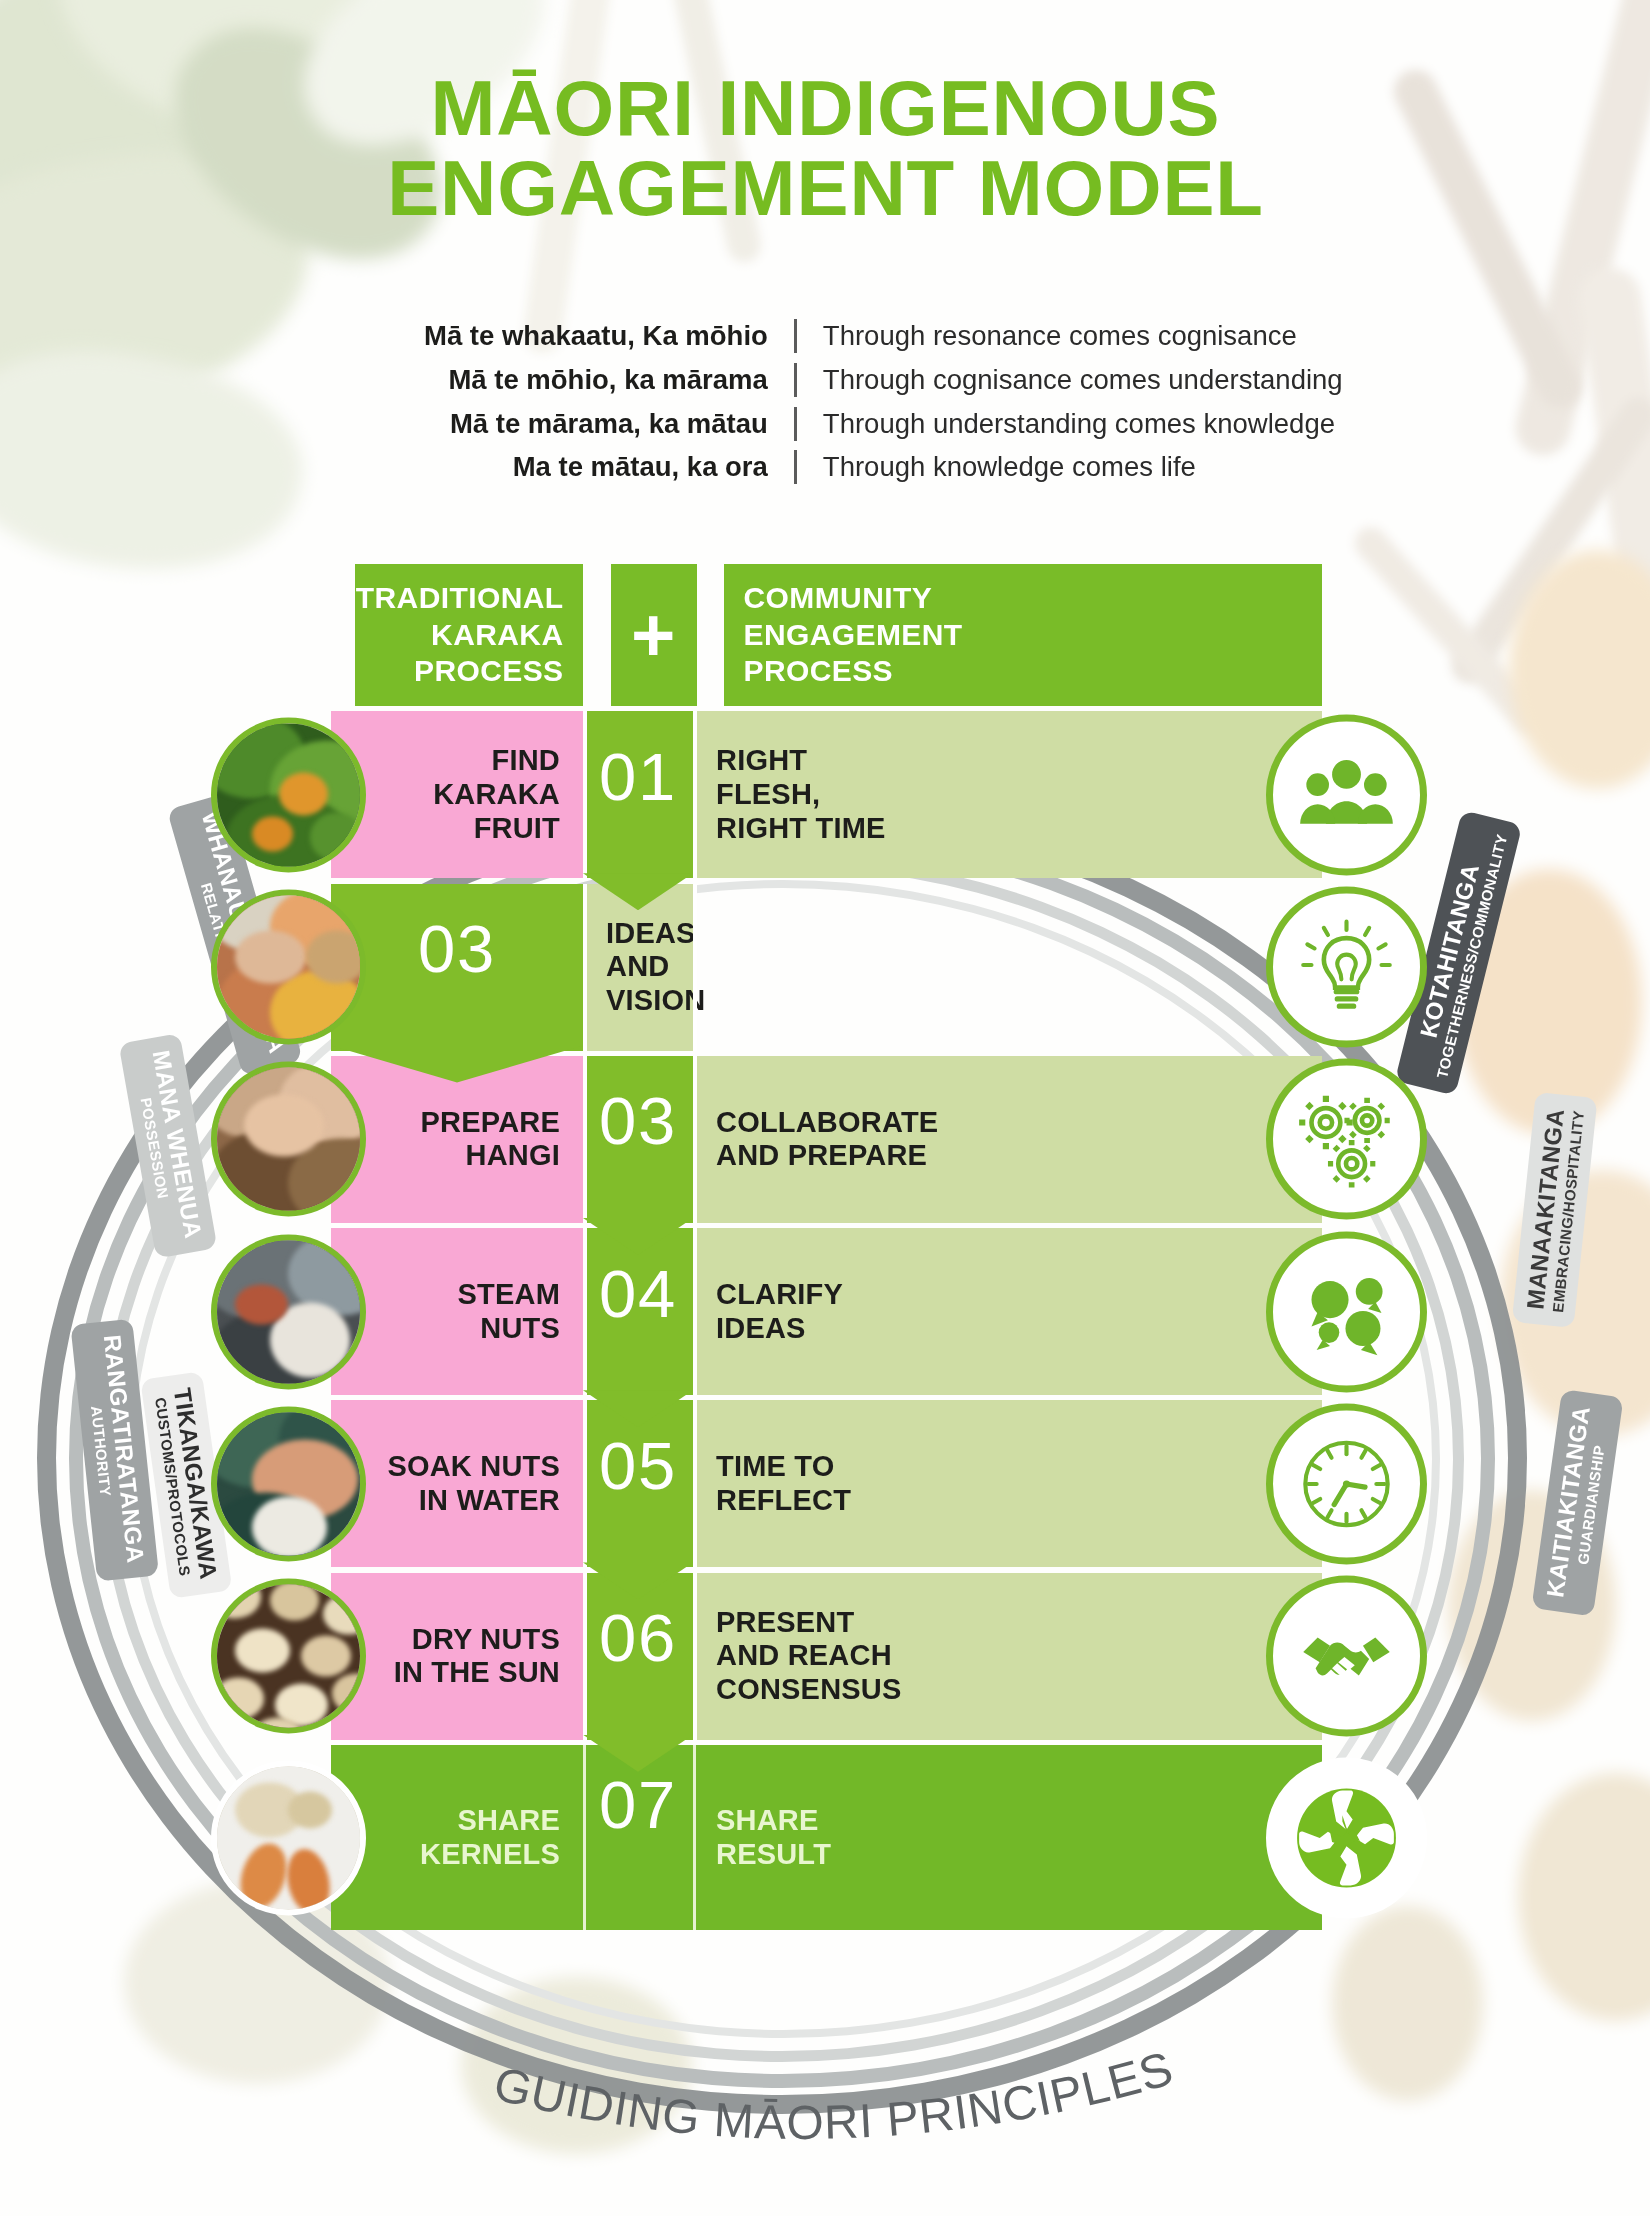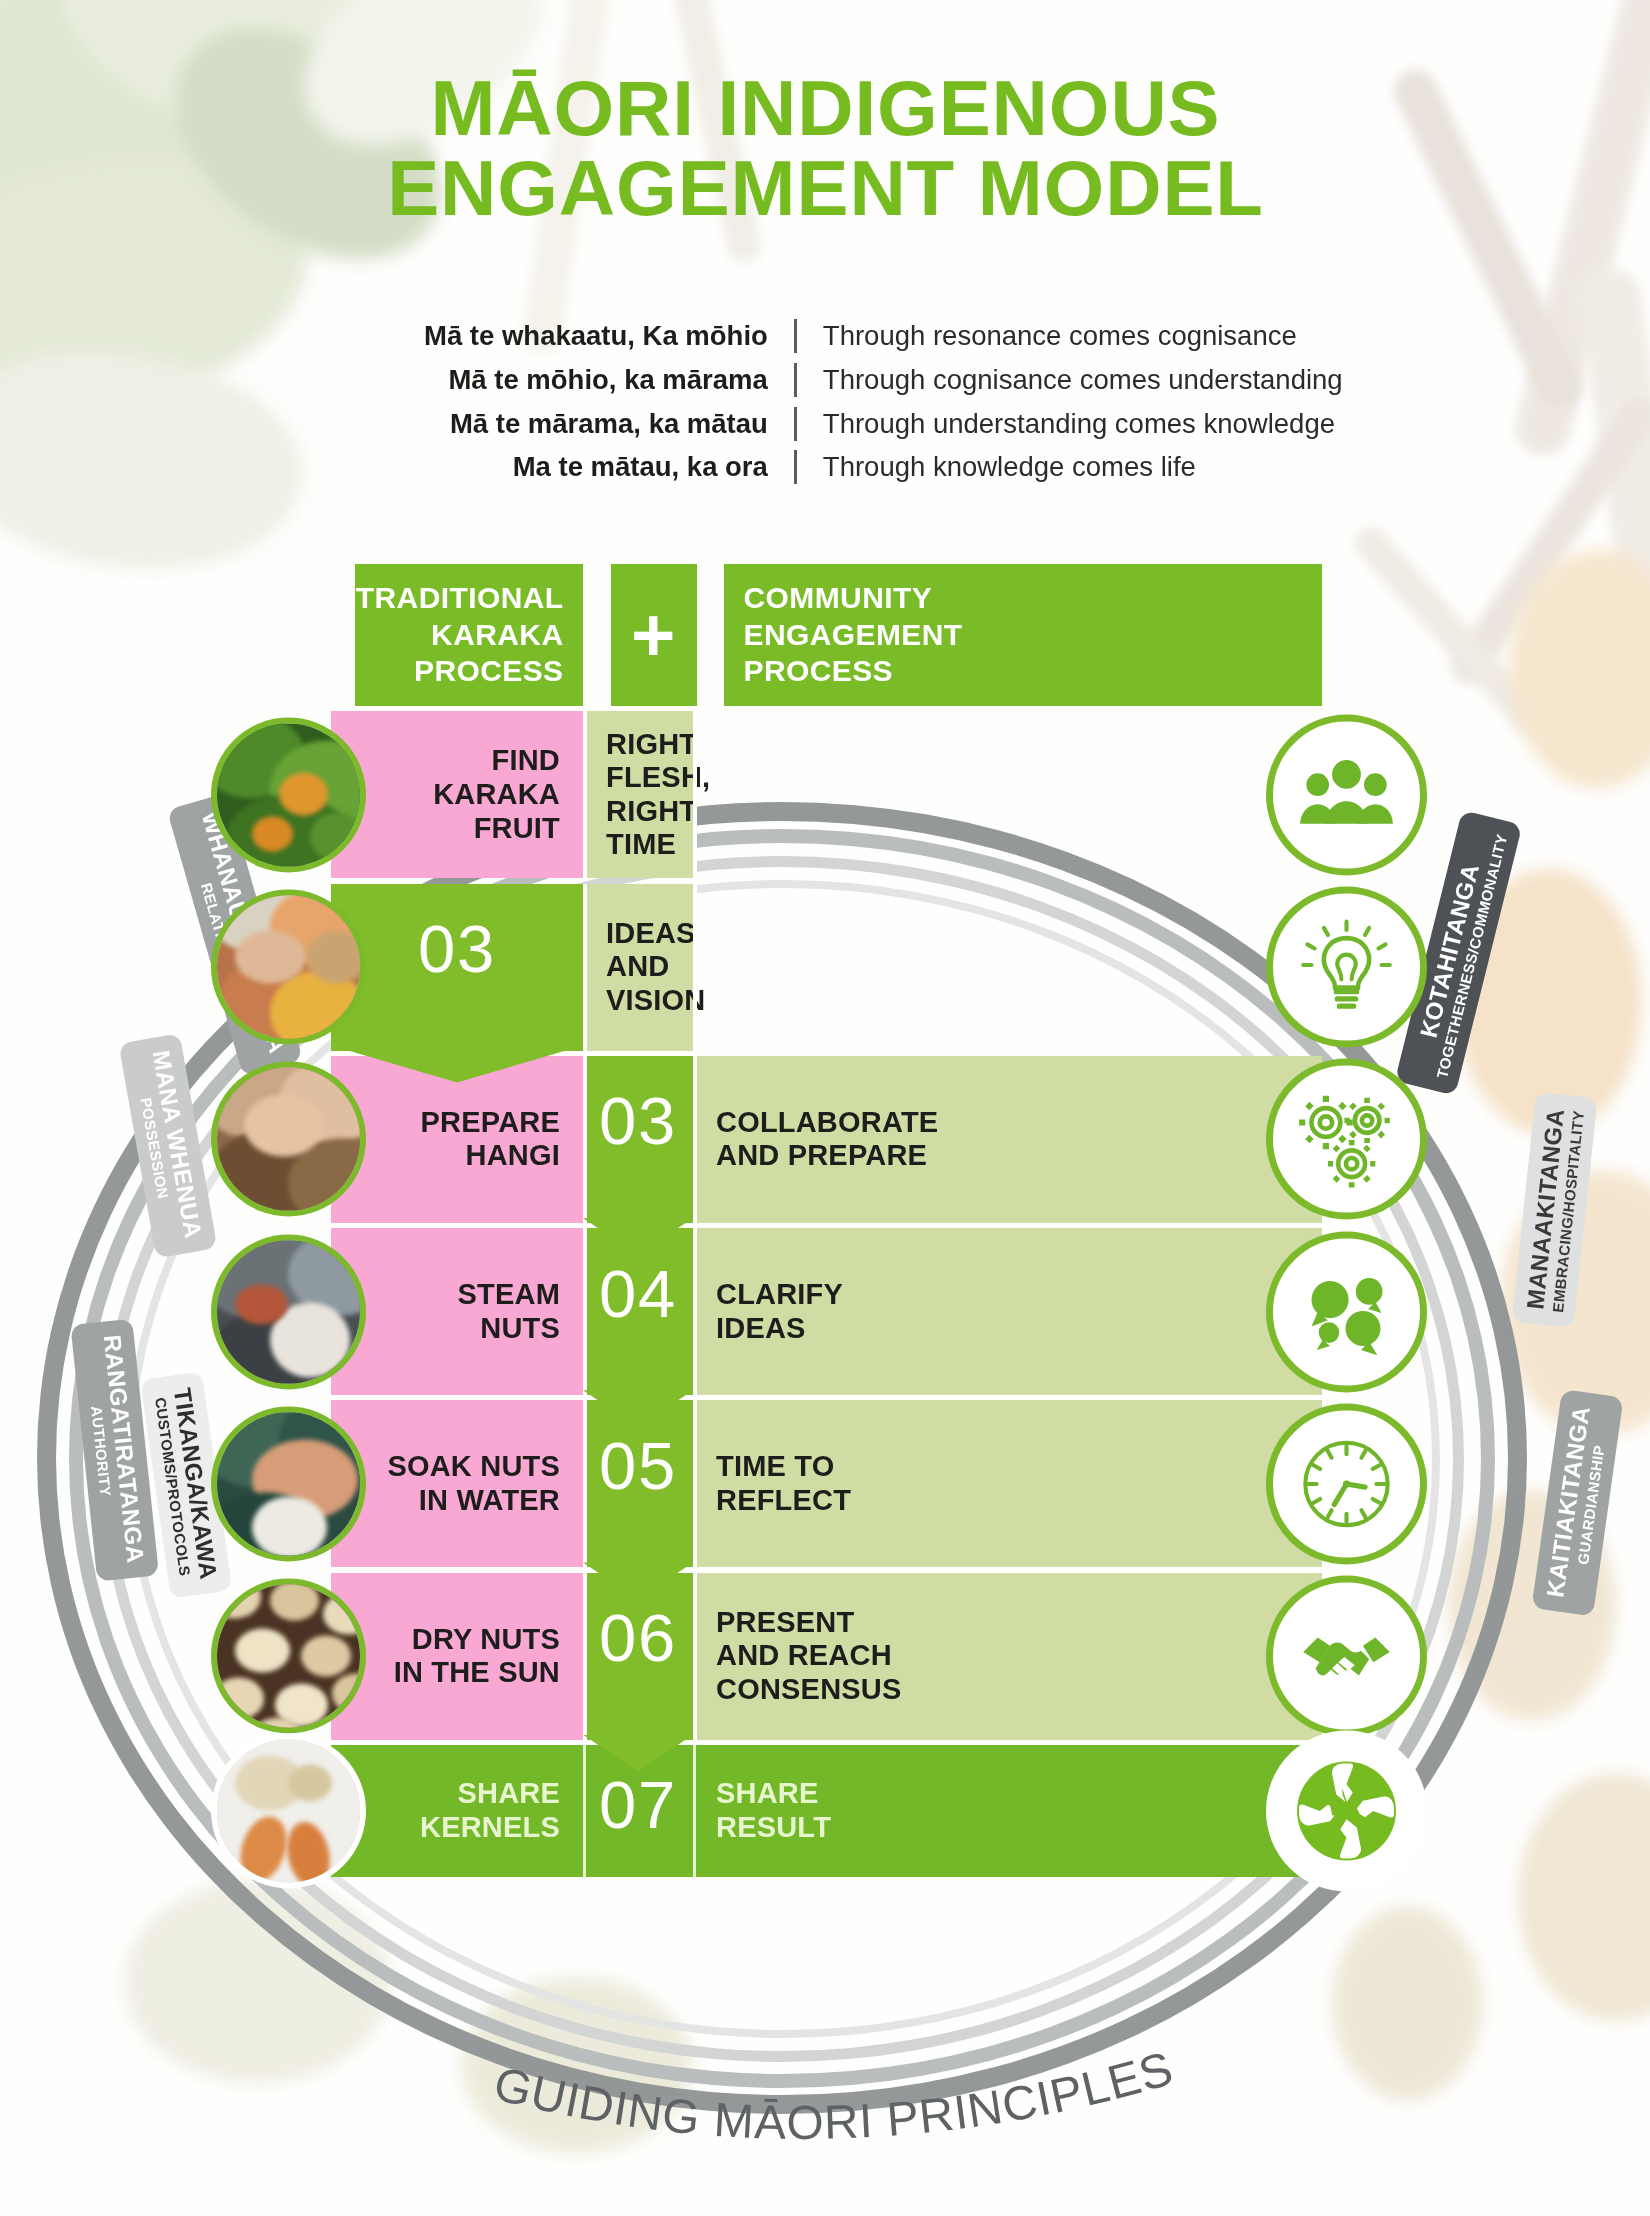--- a/index.html
+++ b/index.html
@@ -143,21 +143,21 @@
 
   .rows { position:relative; margin-top:5.3px; }
 
   .row {
     position:relative;
     display:grid;
     grid-template-columns: 252px 110px 1fr;
     height:167px;
     margin-bottom:5.3px;
   }
-  .row.last { height:132px; }
+  .row.last { height:185px; }
 
   .cell-left {
     background:#f9a8d4;
     display:flex; align-items:center; justify-content:flex-end;
     padding-right:23px;
     text-align:right;
     font-weight:700; font-size:29px; line-height:1.16;
     color:#1d1d1b;
     letter-spacing:0.2px;
   }
@@ -384,20 +384,24 @@
           </div>
         </div>
         <div class="divider d1"></div>
         <div class="divider d2"></div>
         <div class="cell-left">
           <span>
             <span>FIND</span><br>
             <span>KARAKA</span><br>
             <span>FRUIT</span>
           </span>
+        </div>
+        <div class="cell-num">
+          <span>01</span>
+          <div class="chev"></div>
         </div>
         <div class="cell-right">
           <span>
             <span>RIGHT</span><br>
             <span>FLESH,</span><br>
             <span>RIGHT TIME</span>
           </span>
         </div>
         <div class="iconc">
           <svg viewBox="0 0 100 100" fill="#6fb52a">

